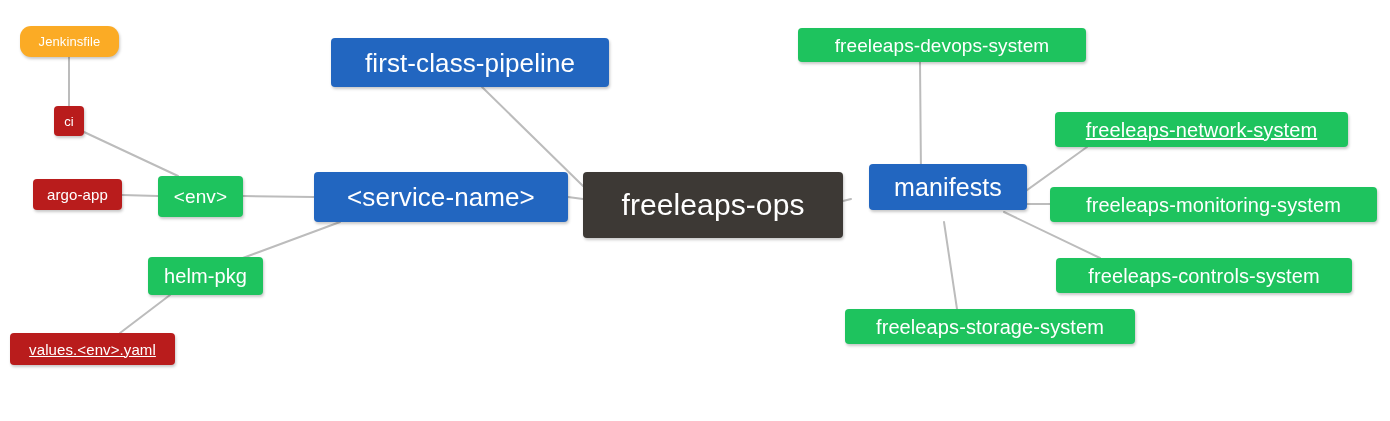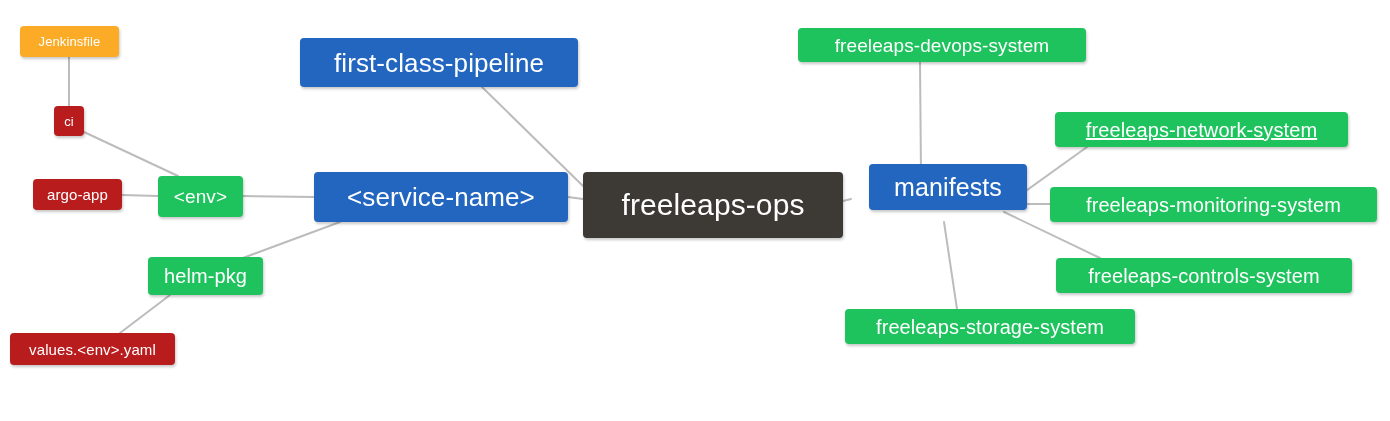--- a/index.html
+++ b/index.html
@@ -34,21 +34,21 @@
     color: #ffffff;
     border-radius: 4px;
     box-shadow: 1px 2px 3px rgba(0,0,0,0.22);
     white-space: nowrap;
     line-height: 1;
     letter-spacing: 0.1px;
   }
   .node-root    { background: #3d3935; }
   .node-blue    { background: #2266c0; }
   .node-green   { background: #1ec35e; }
-  .node-orange  { background: #fbab25; }
+  .node-orange  { background: #fbab25; border-radius: 11px; }
   .node-red     { background: #b91c1c; }
 </style>
 </head>
 <body>
 
 <div id="mindmap">
   <svg id="edge-layer" viewBox="0 0 1390 421" width="1390" height="421">
       <line x1="583" y1="186" x2="482" y2="87" stroke="#bcbcbc" stroke-width="2" stroke-linecap="round"></line>
       <line x1="583" y1="199" x2="568" y2="197" stroke="#bcbcbc" stroke-width="2" stroke-linecap="round"></line>
       <line x1="843" y1="201" x2="851" y2="199" stroke="#bcbcbc" stroke-width="2" stroke-linecap="round"></line>
@@ -59,28 +59,28 @@
       <line x1="69" y1="106" x2="69" y2="57" stroke="#bcbcbc" stroke-width="2" stroke-linecap="round"></line>
       <line x1="170" y1="295" x2="120" y2="333" stroke="#bcbcbc" stroke-width="2" stroke-linecap="round"></line>
       <line x1="921" y1="176" x2="920" y2="62" stroke="#bcbcbc" stroke-width="2" stroke-linecap="round"></line>
       <line x1="1009" y1="203" x2="1087" y2="147" stroke="#bcbcbc" stroke-width="2" stroke-linecap="round"></line>
       <line x1="1009" y1="204" x2="1050" y2="204" stroke="#bcbcbc" stroke-width="2" stroke-linecap="round"></line>
       <line x1="1004" y1="212" x2="1100" y2="258" stroke="#bcbcbc" stroke-width="2" stroke-linecap="round"></line>
       <line x1="944" y1="222" x2="957" y2="309" stroke="#bcbcbc" stroke-width="2" stroke-linecap="round"></line>
     </svg>
   <div id="node-layer">
       <div class="node node-root" style="left: 583px; top: 172px; width: 260px; height: 66px; font-size: 30px;">freeleaps-ops</div>
-      <div class="node node-blue" style="left: 300px; top: 38px; width: 278px; height: 49px; font-size: 26px;">first-class-pipeline</div>
+      <div class="node node-blue" style="left: 331px; top: 38px; width: 278px; height: 49px; font-size: 26px;">first-class-pipeline</div>
       <div class="node node-blue" style="left: 314px; top: 172px; width: 254px; height: 50px; font-size: 26px;">&lt;service-name&gt;</div>
       <div class="node node-blue" style="left: 851px; top: 164px; width: 158px; height: 46px; font-size: 25px; margin-left: 18px;">manifests</div>
       <div class="node node-green" style="left: 158px; top: 176px; width: 85px; height: 41px; font-size: 19px;">&lt;env&gt;</div>
       <div class="node node-green" style="left: 148px; top: 257px; width: 115px; height: 38px; font-size: 20px;">helm-pkg</div>
       <div class="node node-red" style="left: 54px; top: 106px; width: 30px; height: 30px; font-size: 13px;">ci</div>
       <div class="node node-orange" style="left: 20px; top: 26px; width: 99px; height: 31px; font-size: 13px;">Jenkinsfile</div>
       <div class="node node-red" style="left: 33px; top: 179px; width: 89px; height: 31px; font-size: 15px;">argo-app</div>
-      <div class="node node-red" style="left: 10px; top: 333px; width: 165px; height: 32px; font-size: 15px;">values.&lt;env&gt;.yaml</div>
+      <div class="node node-red" style="left: 10px; top: 333px; width: 165px; height: 32px; font-size: 15px; text-decoration: underline;">values.&lt;env&gt;.yaml</div>
       <div class="node node-green" style="left: 798px; top: 28px; width: 288px; height: 34px; font-size: 19px;">freeleaps-devops-system</div>
       <div class="node node-green" style="left: 1055px; top: 112px; width: 293px; height: 35px; font-size: 20px; text-decoration: underline;">freeleaps-network-system</div>
       <div class="node node-green" style="left: 1050px; top: 187px; width: 327px; height: 35px; font-size: 20px;">freeleaps-monitoring-system</div>
       <div class="node node-green" style="left: 1056px; top: 258px; width: 296px; height: 35px; font-size: 20px;">freeleaps-controls-system</div>
       <div class="node node-green" style="left: 815px; top: 309px; width: 290px; height: 35px; font-size: 20px; margin-left: 30px;">freeleaps-storage-system</div>
     </div>
 </div>
 
 </body></html>

